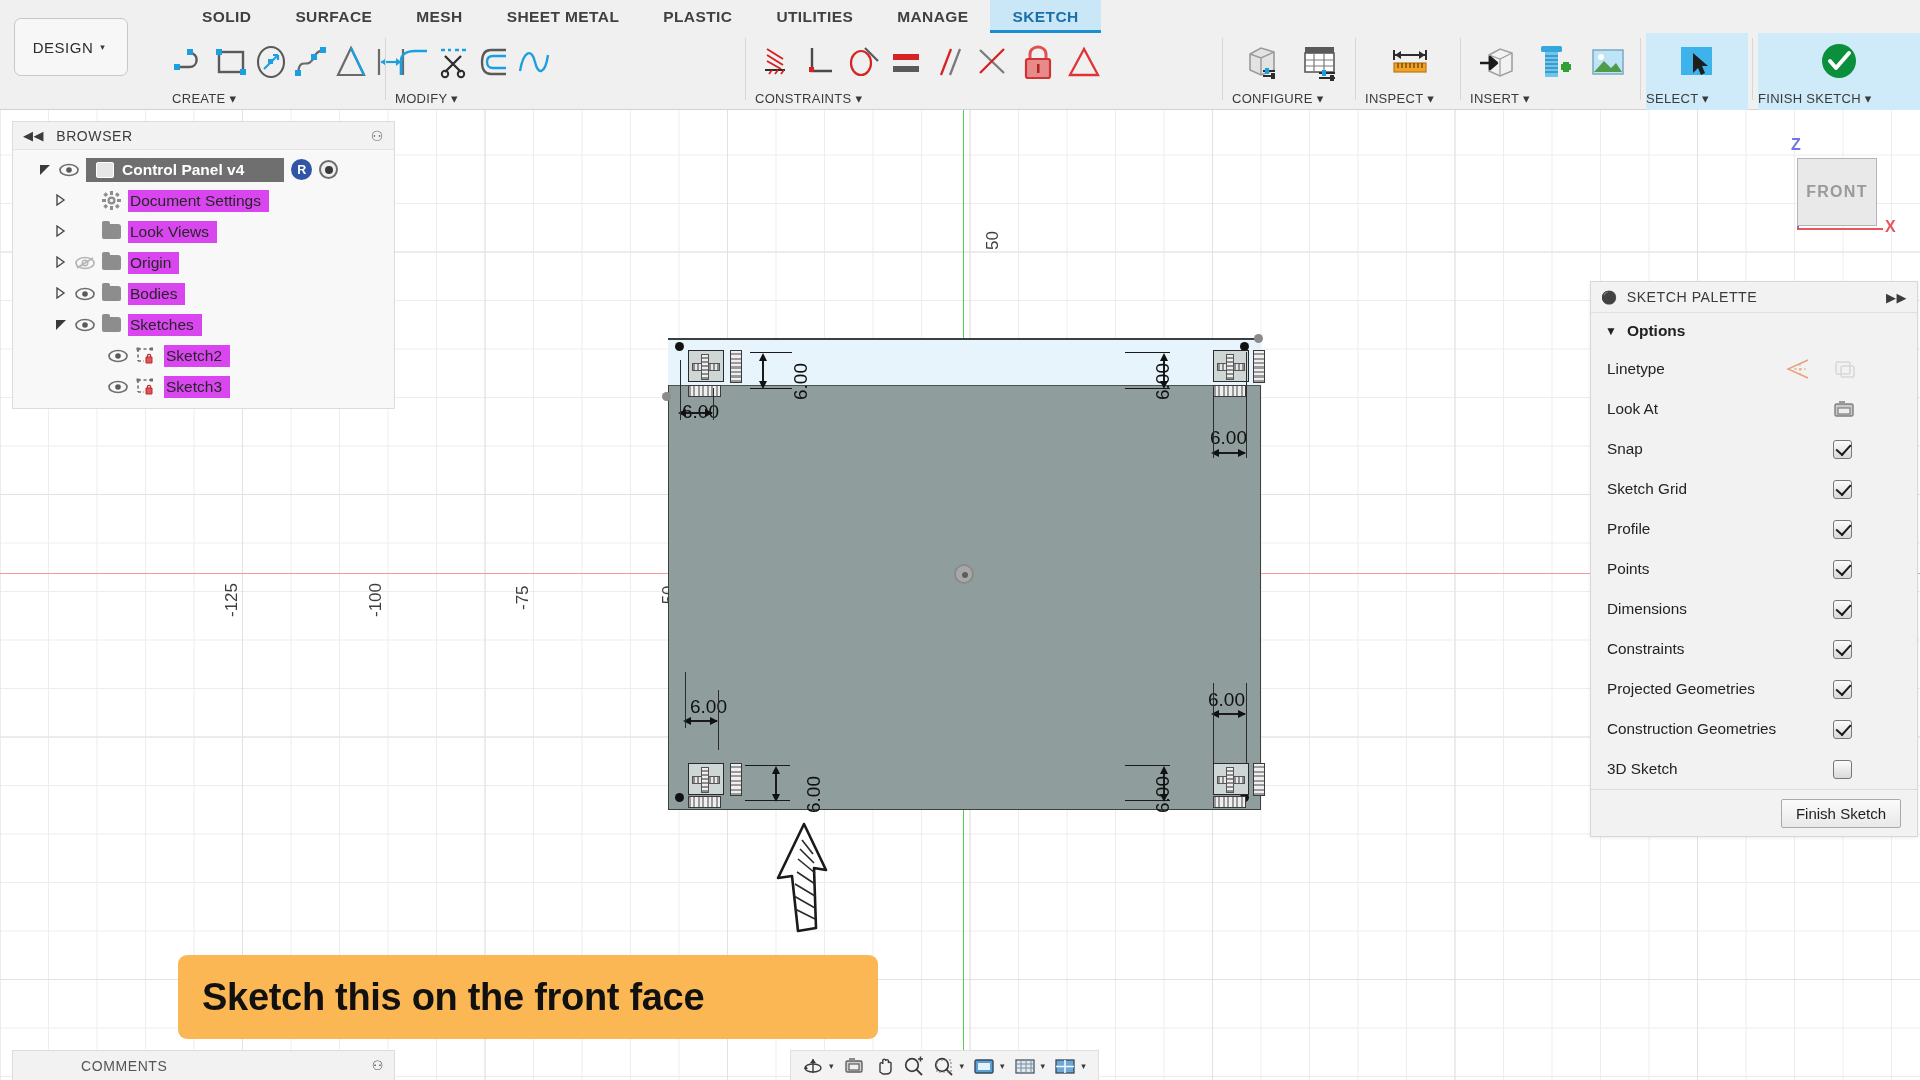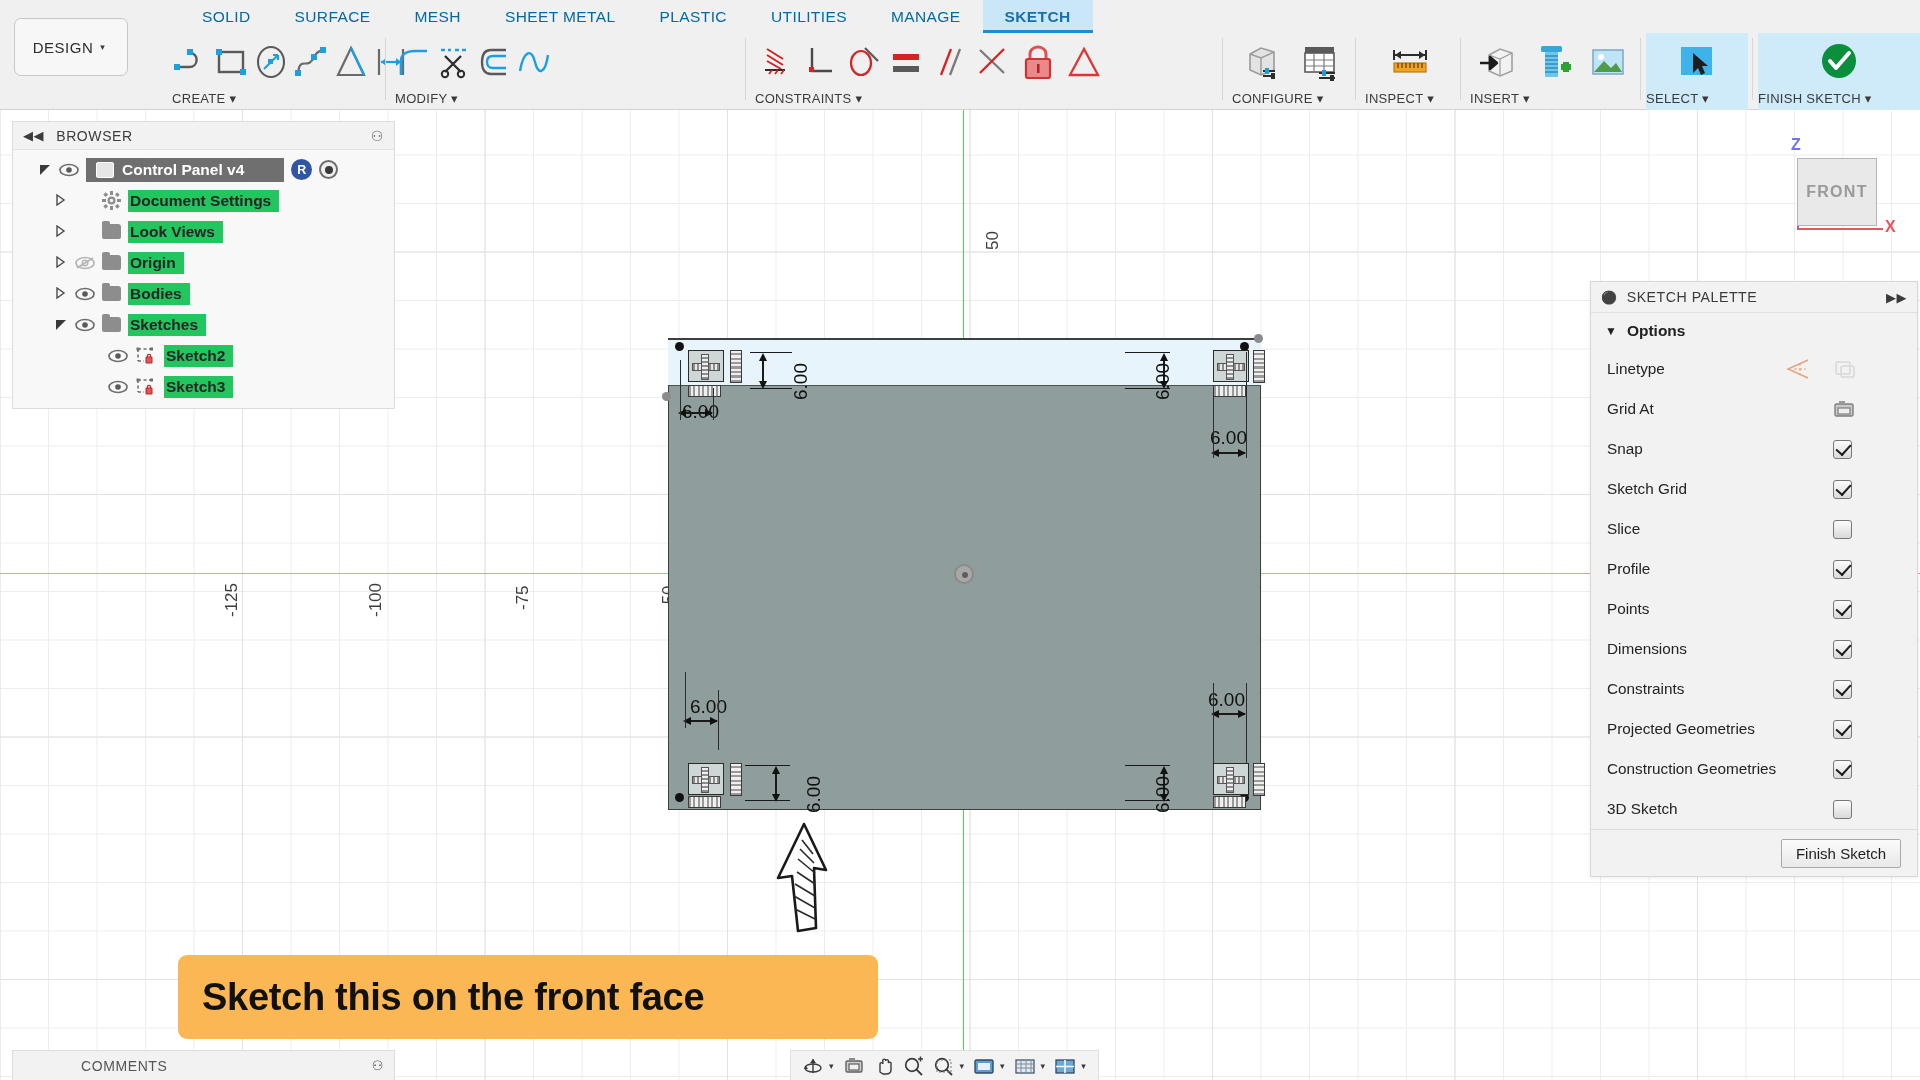--- a/index.html
+++ b/index.html
@@ -110,21 +110,21 @@
   }
 
   
   #toolbar{
     position:absolute; left:0; top:0; width:1920px; height:110px;
     background:#f0f0f0; border-bottom:1px solid #d2d2d2;
   }
   #tabs{ position:absolute; left:180px; top:0; height:33px; display:flex; }
   .tab{
     padding:0 22px; height:33px; line-height:33px; font-size:15.5px;
-    color:#0369a1; letter-spacing:.4px; cursor:default;
+    color:#404040; letter-spacing:.4px; cursor:default;font-weight:bold;
   }
   .tab.active{
     background:#c9e7f7; color:#1a6fa8; font-weight:bold;
     border-bottom:3px solid #1d8fd1;
   }
   #design-btn{
     position:absolute; left:14px; top:18px; width:114px; height:58px;
     background:#f7f7f7; border:1px solid #c7c7c7; border-radius:7px;
     display:flex; align-items:center; justify-content:center;
     font-size:15px; color:#2d2d2d; letter-spacing:.5px;
@@ -151,21 +151,21 @@
   #browser-head{
     height:28px; display:flex; align-items:center; gap:12px;
     padding:0 10px; font-size:14px; color:#3c3c3c; letter-spacing:.6px;
     background:#f2f2f2; border-bottom:1px solid #e3e3e3;
   }
   .tree{ padding:4px 0 6px 0; }
   .row{
     height:31px; display:flex; align-items:center; gap:7px; padding-left:22px;
     font-size:15.5px; color:#262626;
   }
-  .row .lbl{ background:#22c55e; padding:2px 8px 2px 2px;font-weight:bold; }
+  .row .lbl{ background:#d946ef; padding:2px 8px 2px 2px; }
   .row.sel .lbl{ background:#6f6f6f; color:#fff; font-weight:bold; padding:3px 40px 3px 10px;}
   .caret{ width:13px; height:13px; flex:0 0 13px; }
   .eye{ width:20px; height:14px; flex:0 0 20px; }
   .fold{ width:19px;height:15px; flex:0 0 19px; background:#8d8d8d; border-radius:2px 3px 2px 2px; position:relative;}
   .fold::before{content:"";position:absolute;left:0;top:-3px;width:8px;height:4px;background:#8d8d8d;border-radius:2px 2px 0 0;}
   .indent1{ padding-left:42px; }
   .indent2{ padding-left:95px; }
   .badge-r{
     width:21px;height:21px;border-radius:50%;background:#2f55a4;color:#fff;
     font-size:12.5px;font-weight:bold; display:flex;align-items:center;justify-content:center;
@@ -847,41 +847,37 @@
       </span>
       <span style="margin-right:60px;">
         <svg width="24" height="22" viewBox="0 0 24 22">
           <rect x="3" y="4" width="14" height="12" rx="2" fill="none" stroke="#d8d8d8" stroke-width="1.6"></rect>
           <rect x="8" y="8" width="13" height="11" rx="2" fill="none" stroke="#d8d8d8" stroke-width="1.6"></rect>
         </svg>
       </span>
     </div>
 
     <div class="opt-row">
-      <span class="oname">Grid At</span>
+      <span class="oname">Look At</span>
       <span style="margin-right:62px;">
         <svg width="22" height="20" viewBox="0 0 22 20">
           <rect x="2" y="5" width="18" height="12" rx="1.6" fill="#c9c9c9" stroke="#7f7f7f" stroke-width="1.4"></rect>
           <rect x="5" y="9" width="12" height="6" fill="#eee" stroke="#7f7f7f" stroke-width="1.2"></rect>
           <rect x="6" y="2" width="6" height="3" fill="#9a9a9a"></rect>
         </svg>
       </span>
     </div>
 
     <div class="opt-row">
       <span class="oname">Snap</span>
       <span class="cbx on"></span>
     </div>
     <div class="opt-row">
       <span class="oname">Sketch Grid</span>
       <span class="cbx on"></span>
-    </div>
-    <div class="opt-row">
-      <span class="oname">Slice</span>
-      <span class="cbx"></span>
     </div>
     <div class="opt-row">
       <span class="oname">Profile</span>
       <span class="cbx on"></span>
     </div>
     <div class="opt-row">
       <span class="oname">Points</span>
       <span class="cbx on"></span>
     </div>
     <div class="opt-row">

